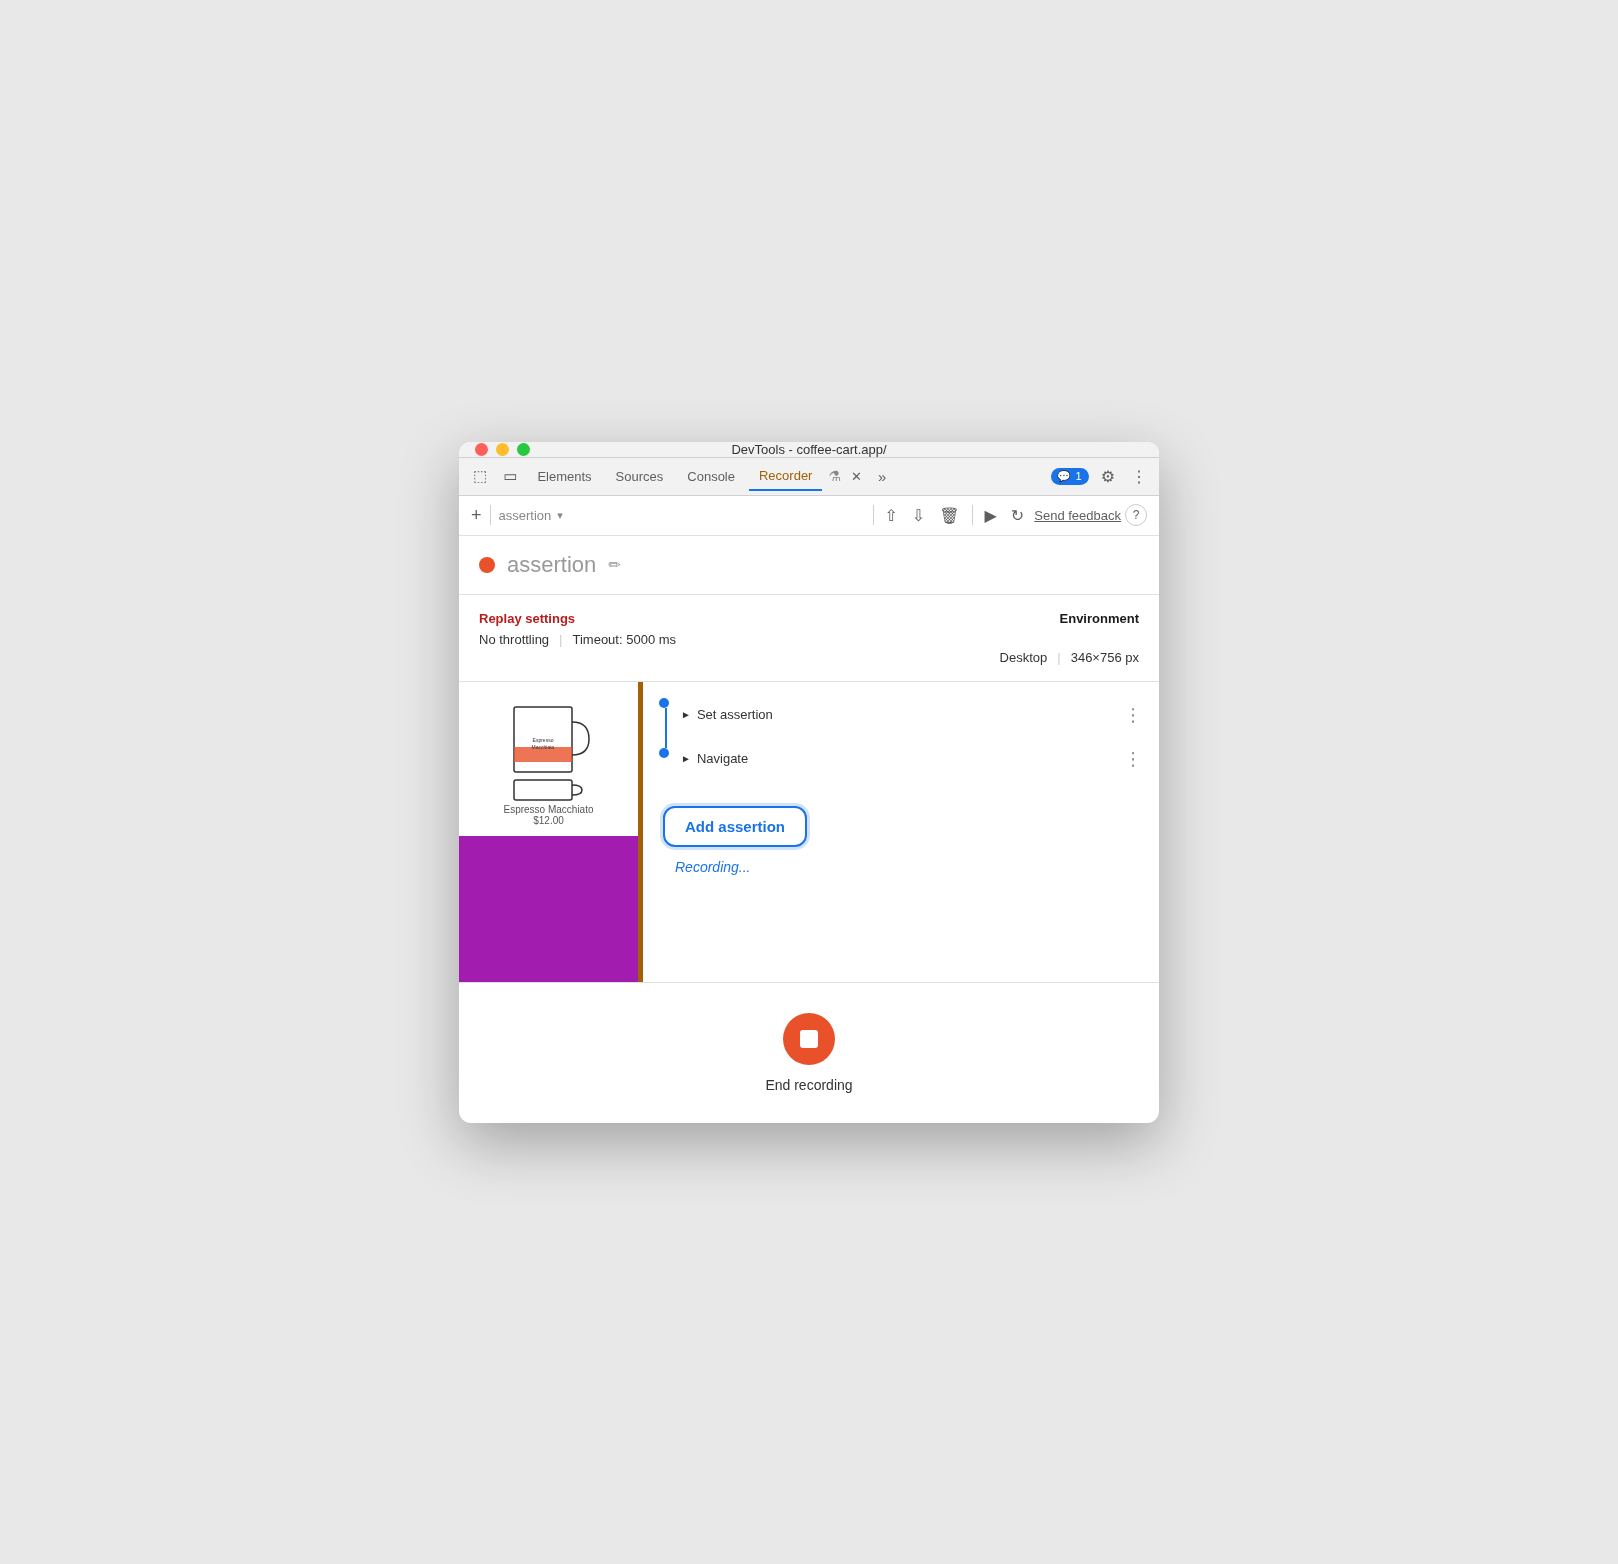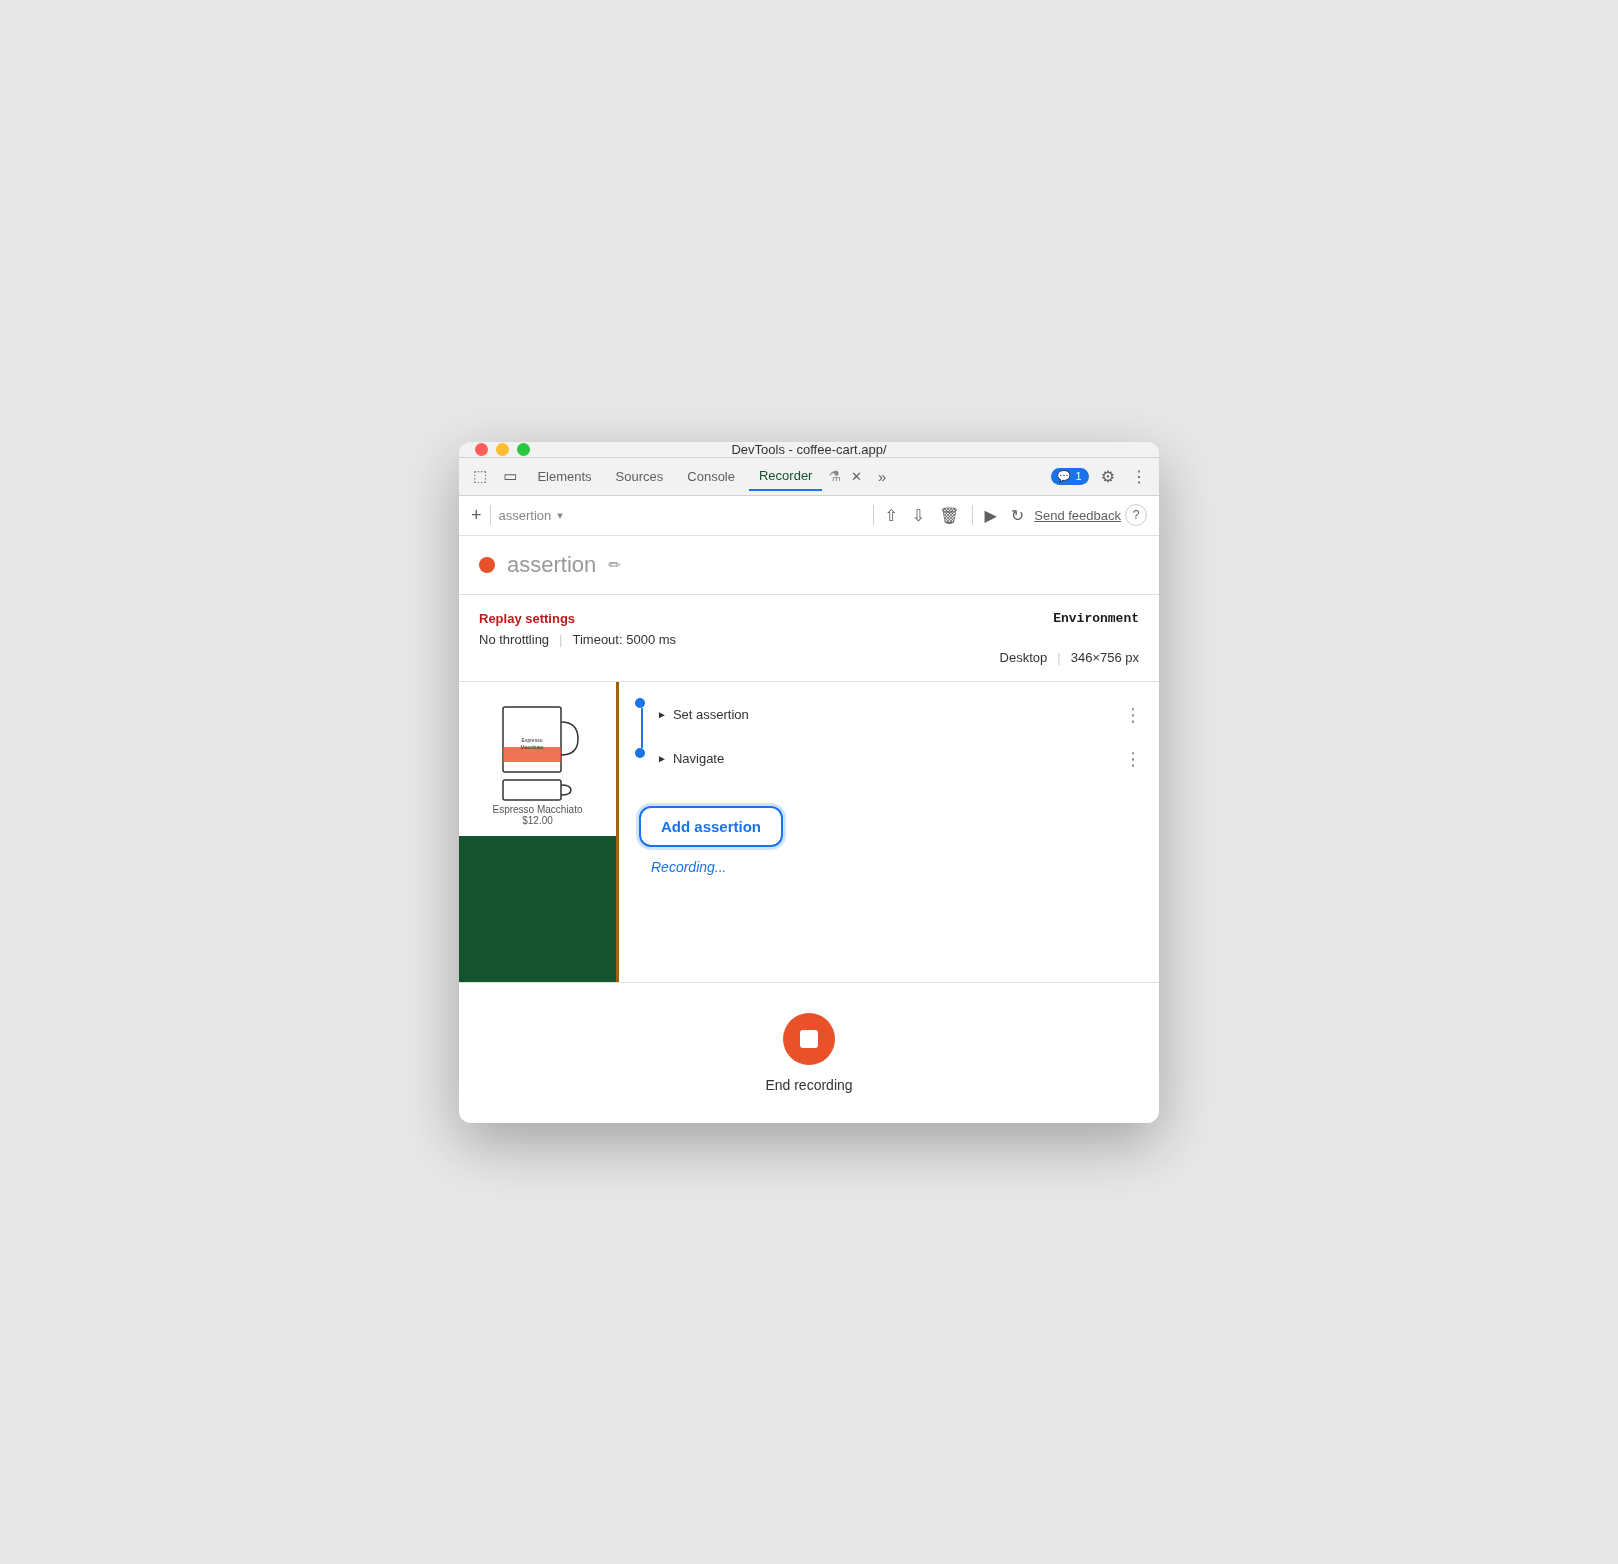--- a/index.html
+++ b/index.html
@@ -75,21 +75,21 @@
     .tab {
       background: none;
       border: none;
       cursor: pointer;
       padding: 6px 10px;
       font-size: 13px;
       color: #5f5f5f;
       border-radius: 4px;
     }
     .tab.active {
-      color: #14532d;
+      color: #a16207;
       border-bottom: 2px solid #1a73e8;
       border-radius: 0;
     }
     .tabs-right {
       margin-left: auto;
       display: flex;
       align-items: center;
       gap: 8px;
     }
     .chat-badge {
@@ -245,41 +245,40 @@
       margin: 0 10px;
     }
     .settings-right {
       text-align: right;
     }
     .env-label {
       font-size: 13px;
       font-weight: 600;
       color: #1a1a1a;
       margin-bottom: 24px;
-      font-family: Liberation Mono, monospace;
     }
     .env-values {
       display: flex;
       align-items: center;
       font-size: 13px;
       color: #333;
     }
 
     
     .steps-area {
       display: flex;
       padding: 0;
       min-height: 300px;
     }
     .steps-preview {
-      width: 160px;
+      width: 184px;
       flex-shrink: 0;
       overflow: hidden;
-      border-right: 3px solid #a16207;
-      background: #14532d;
+      border-right: 5px solid #a16207;
+      background: #a21caf;
     }
     .preview-img {
       width: 100%;
       background: white;
       display: flex;
       flex-direction: column;
       align-items: center;
       justify-content: center;
       padding: 10px;
     }

